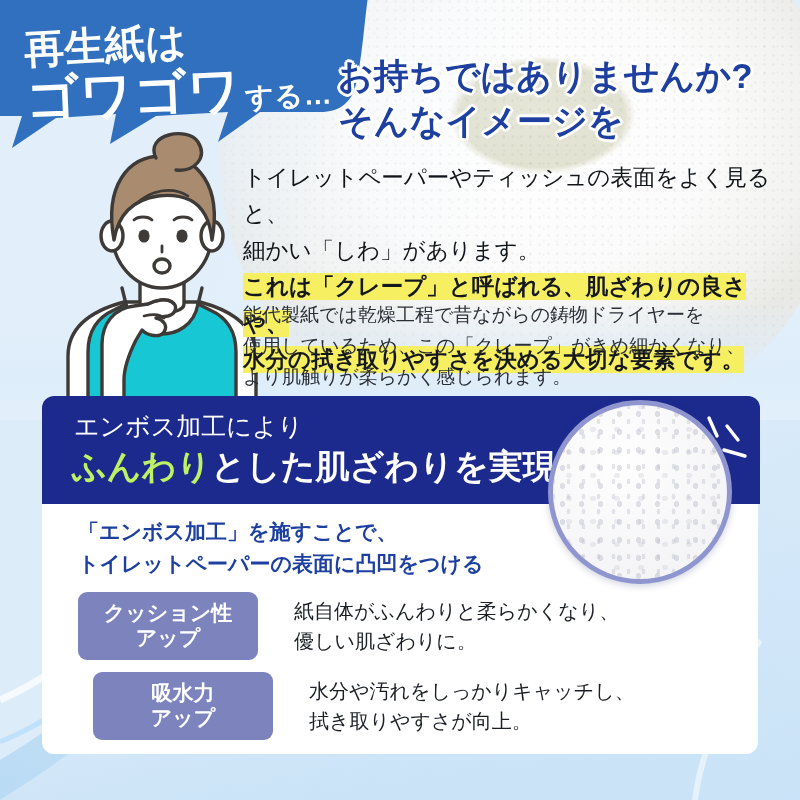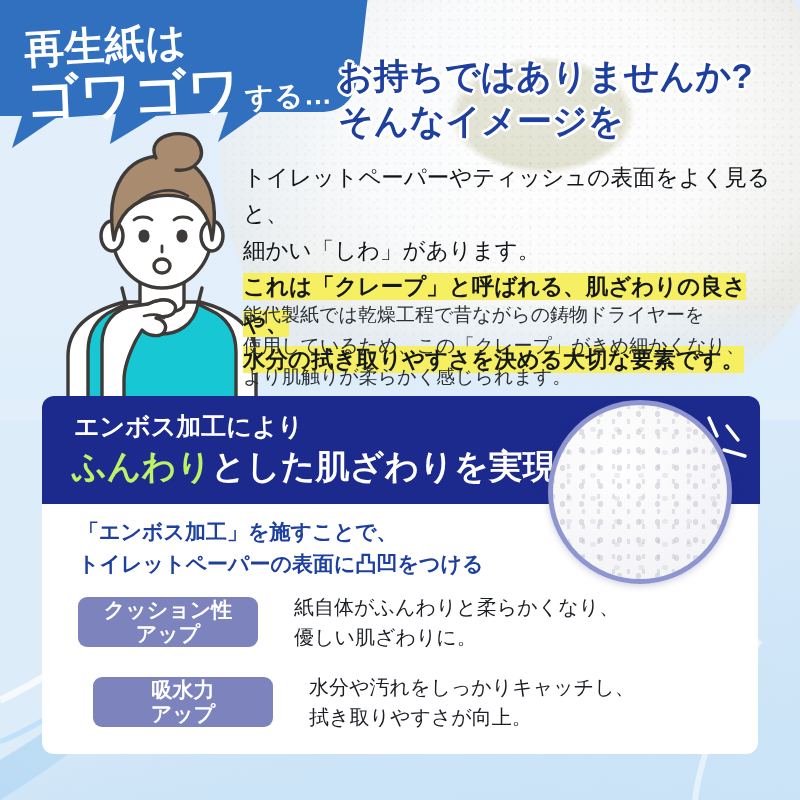--- a/index.html
+++ b/index.html
@@ -64,21 +64,21 @@
      color:#2a2f36;font-size:19px;line-height:1.62;font-weight:400;}
 
   
   .card{position:absolute;left:42px;top:396px;width:716px;height:358px;z-index:4;
      background:#ffffff;border-radius:12px;}
 
   
   .banner{position:absolute;left:42px;top:396px;width:718px;height:108px;z-index:6;
      background:#1c2a8e;border-radius:12px 12px 0 0;}
   .banner-l1{position:absolute;left:32px;top:14px;color:#ffffff;font-size:25px;
-     font-weight:700;white-space:nowrap;}
+     font-weight:400;white-space:nowrap;}
   .banner-l2{position:absolute;left:30px;top:48px;color:#ffffff;font-size:34px;
      font-weight:700;white-space:nowrap;}
   .banner-l2 .em{color:#bef264;}
 
   
   .circle-photo{position:absolute;left:548px;top:400px;width:184px;height:184px;z-index:8;
      border-radius:50%;border:5px solid #8f96cf;box-sizing:border-box;
      background:
        radial-gradient(circle at 38% 32%, rgba(255,255,255,.95), rgba(246,246,248,.6) 60%, rgba(238,238,243,.5) 100%),
        #f6f6f8;
@@ -91,21 +91,21 @@
      background-size:19px 18px,15px 15px,24px 23px;
      background-position:0 0,8px 9px,4px 13px;}
   .sparkles{position:absolute;left:700px;top:412px;width:70px;height:58px;z-index:9;}
 
   
   .lead{position:absolute;left:78px;top:516px;z-index:7;color:#1d3fa0;
      font-size:21px;line-height:1.52;font-weight:700;white-space:nowrap;}
   .feat{position:absolute;z-index:7;display:flex;align-items:center;gap:36px;}
   .feat-1{left:78px;top:592px;}
   .feat-2{left:78px;top:672px;padding-left:15px;}
-  .badge{width:180px;height:50px;border-radius:9px;background:#7d84bd;color:#ffffff;
+  .badge{width:180px;height:68px;border-radius:9px;background:#7d84bd;color:#ffffff;
      display:flex;flex-direction:column;align-items:center;justify-content:center;
      font-size:21px;font-weight:700;line-height:1.18;box-sizing:border-box;}
   .feat-text{color:#1b1f25;font-size:20px;line-height:1.52;font-weight:400;white-space:nowrap;}
 </style>
 </head>
 <body>
 
 <div id="stage">
 
   <svg class="bg-waves" viewBox="0 0 800 800" preserveAspectRatio="none">

